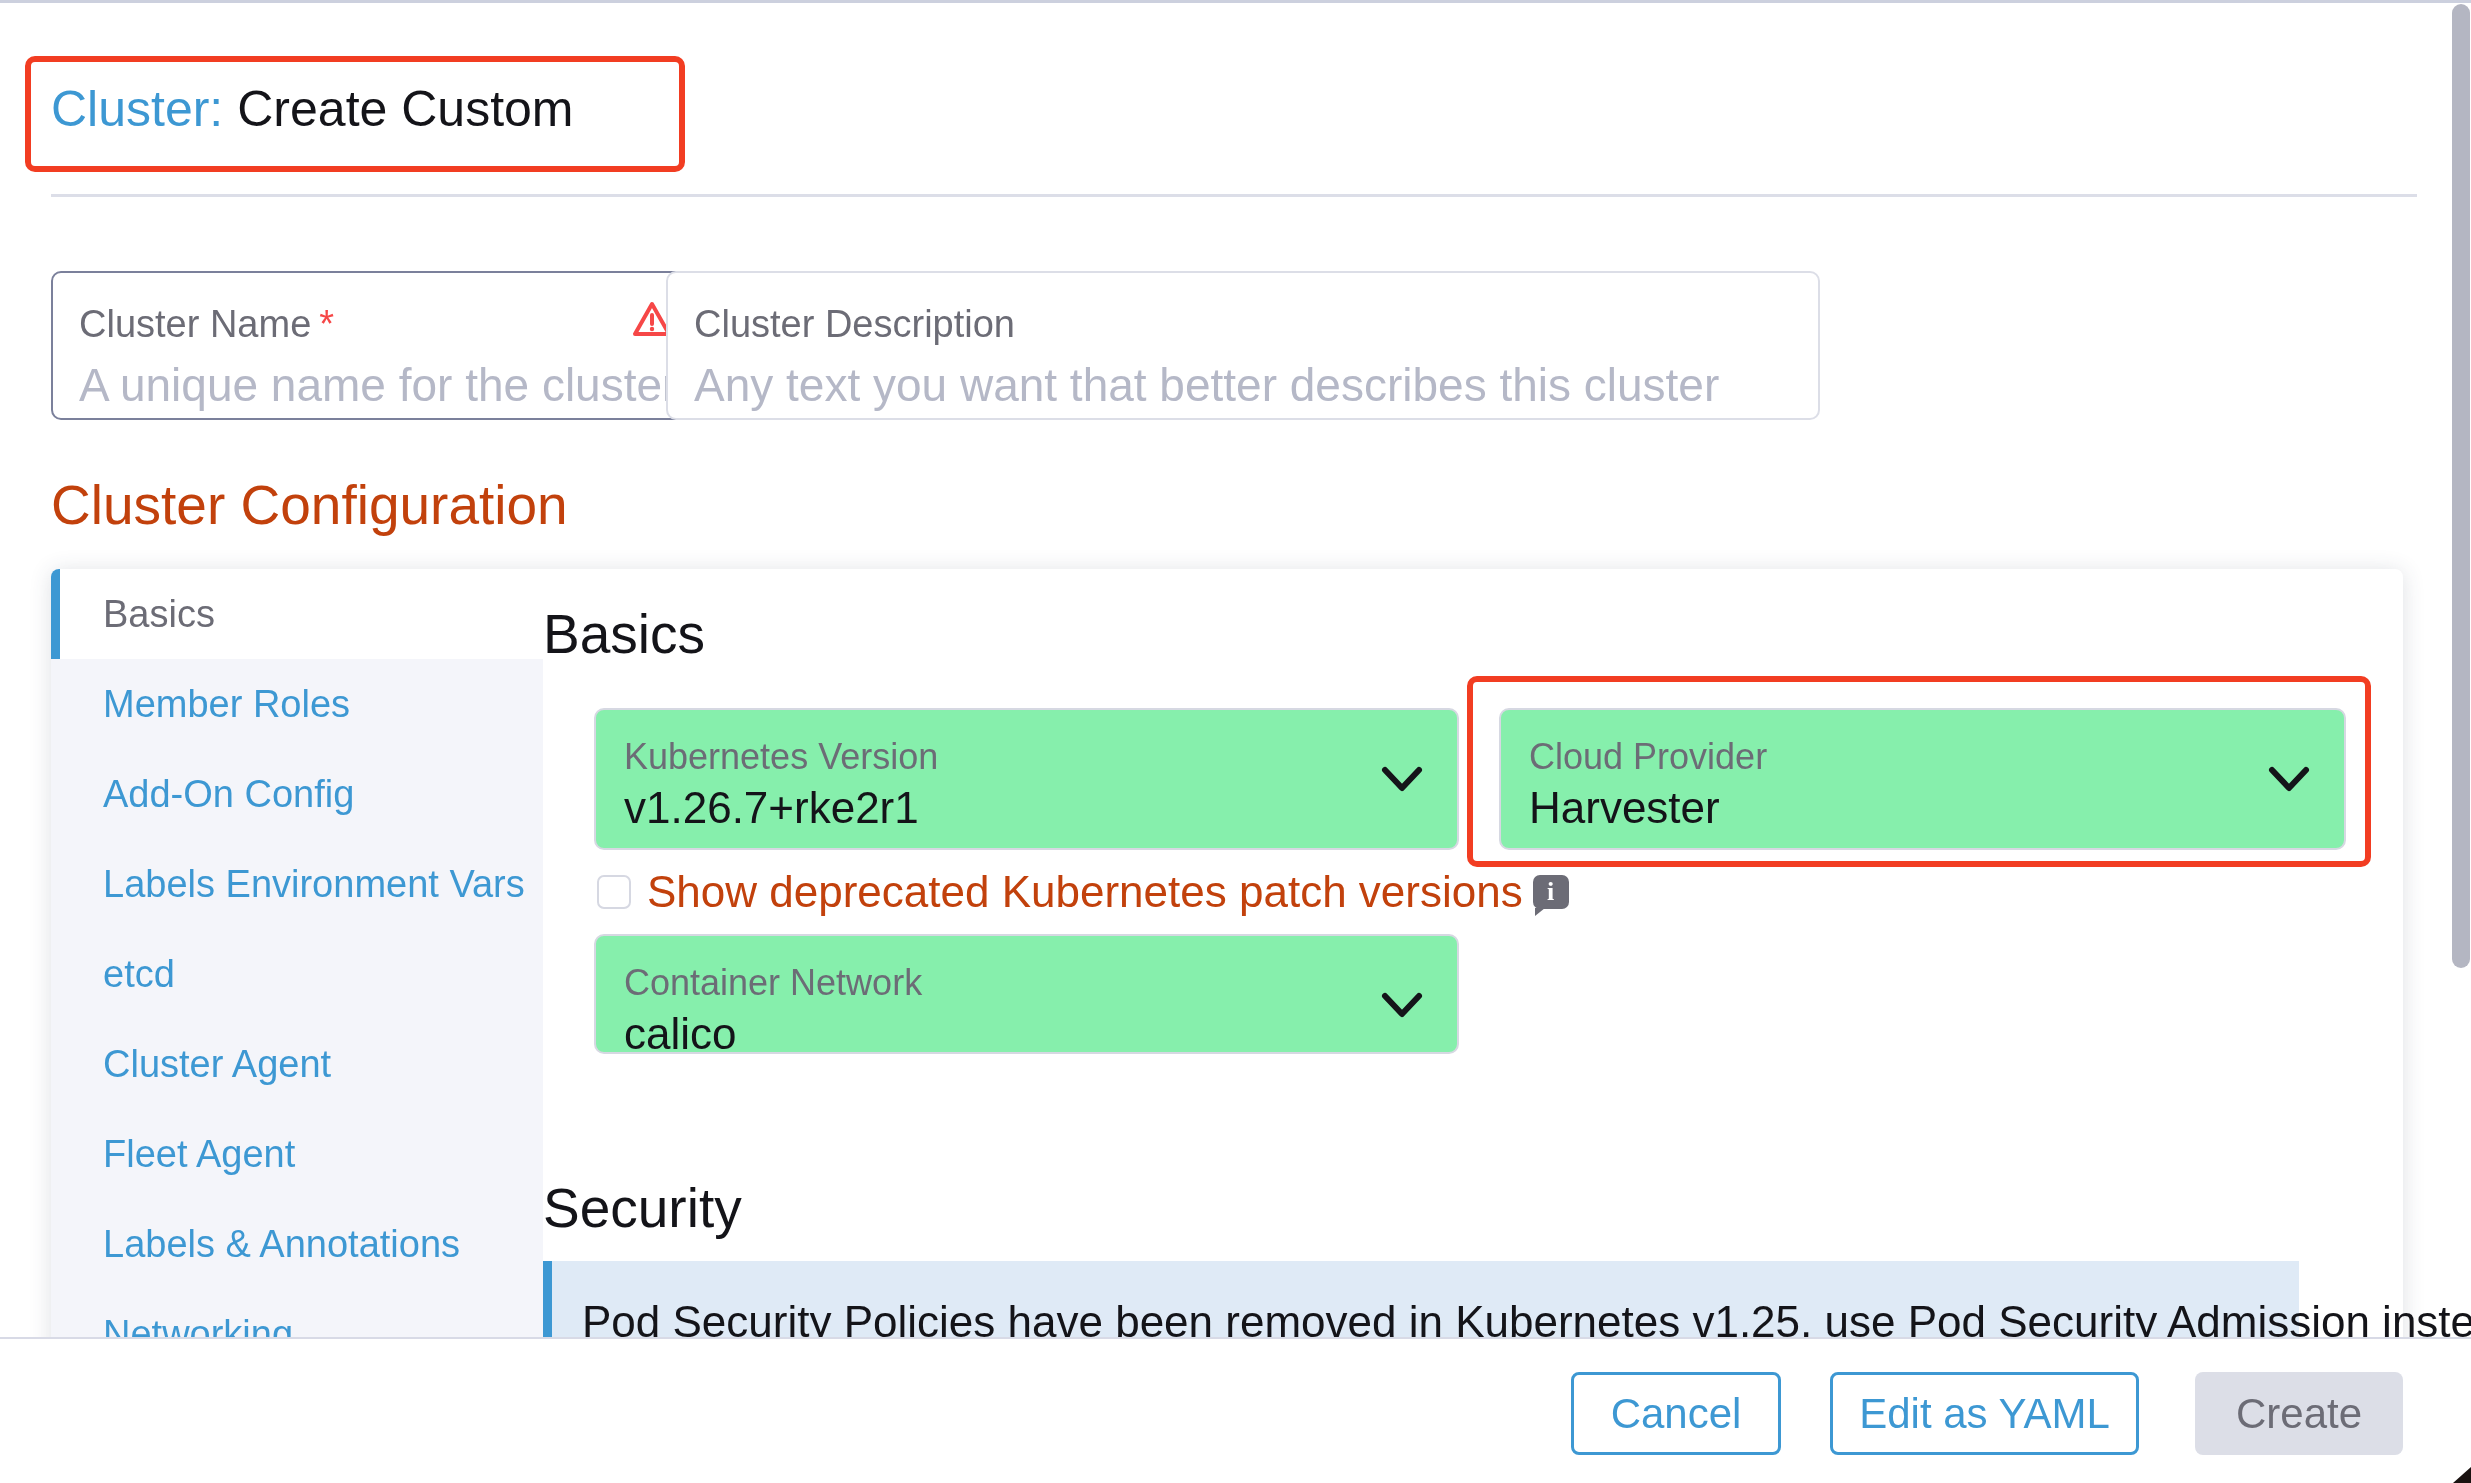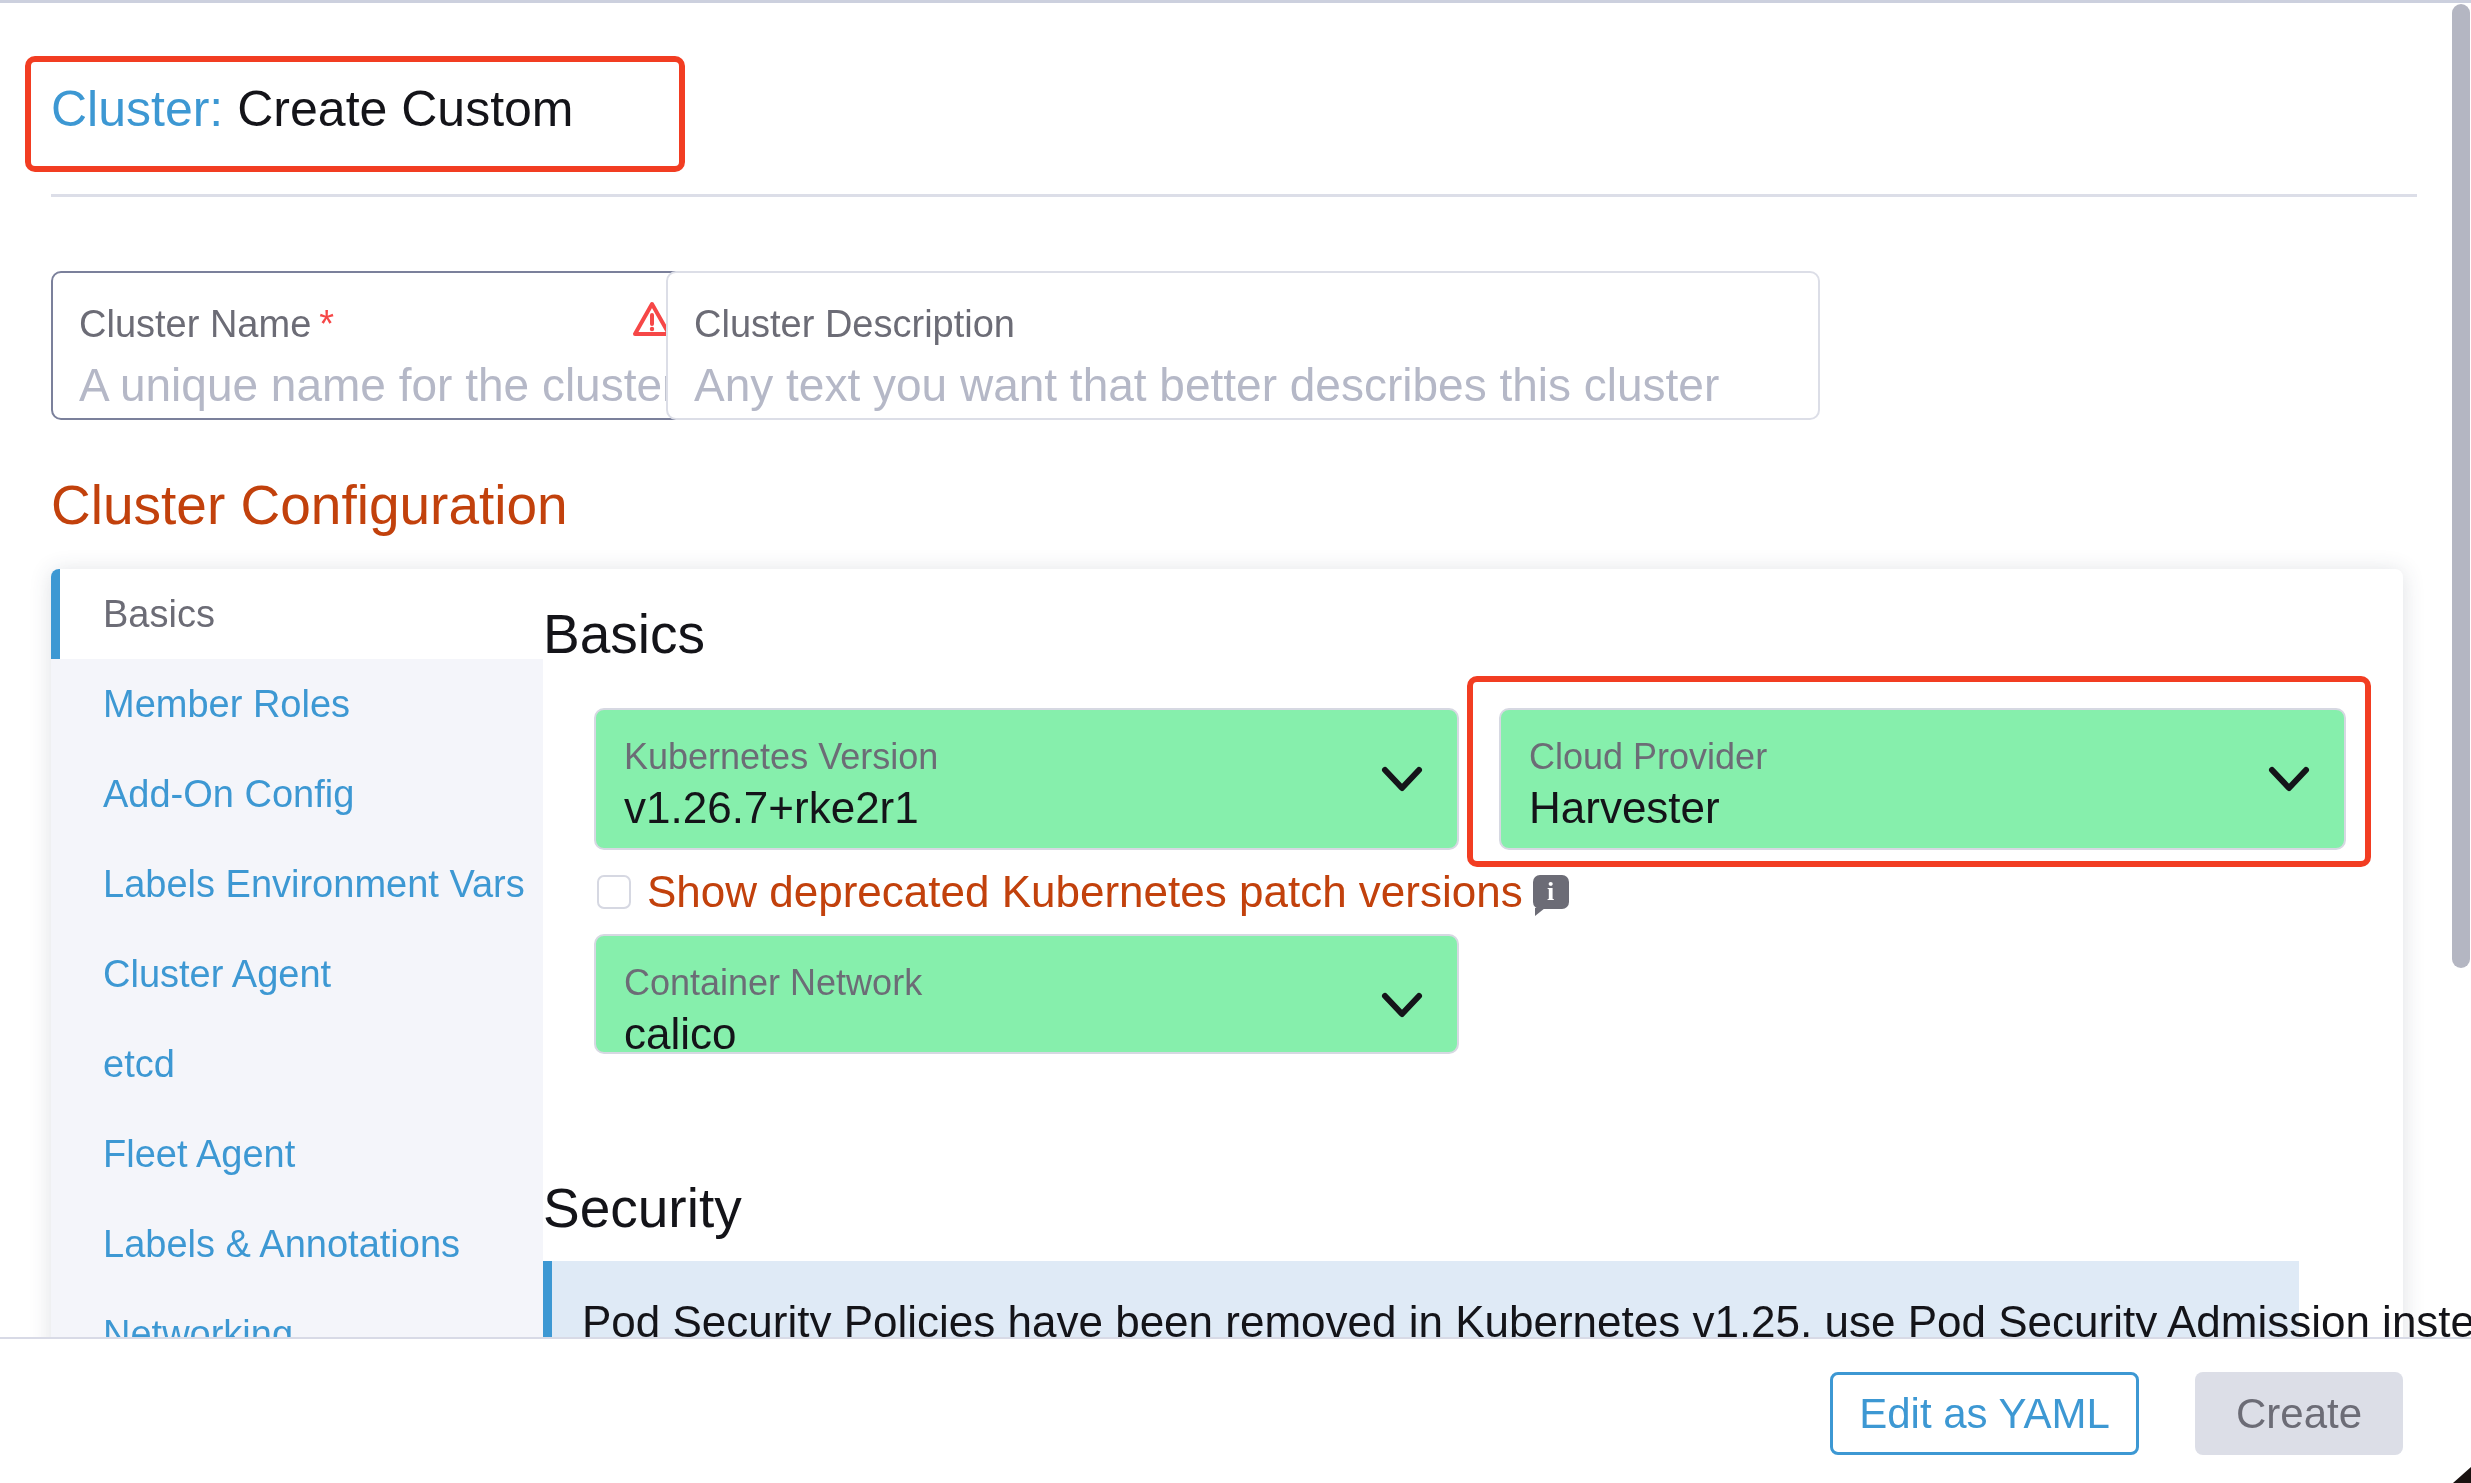--- a/index.html
+++ b/index.html
@@ -119,24 +119,24 @@
       <div class="tab">
           <span>Member Roles</span>
         </div>
       <div class="tab">
           <span>Add-On Config</span>
         </div>
       <div class="tab">
           <span>Labels Environment Vars</span>
         </div>
       <div class="tab">
-          <span>Cluster Agent</span>
+          <span>etcd</span>
         </div>
       <div class="tab">
-          <span>etcd</span>
+          <span>Cluster Agent</span>
         </div>
       <div class="tab">
           <span>Fleet Agent</span>
         </div>
       <div class="tab">
           <span>Labels &amp; Annotations</span>
         </div>
       <div class="tab">
           <span>Networking</span>
         </div>
@@ -176,20 +176,21 @@
       </svg>
   </div>
 
   <div class="content-h h-security">Security</div>
 
   <div class="banner">
     <div class="banner-text">Pod Security Policies have been removed in Kubernetes v1.25, use Pod Security Admission instead.</div>
   </div>
 
   <div class="footer">
+    <div class="btn btn-outline btn-cancel">Cancel</div>
     <div class="btn btn-outline btn-yaml">Edit as YAML</div>
     <div class="btn btn-create">Create</div>
   </div>
 
   <div class="scroll-thumb"></div>
 
   <svg class="cursor" viewBox="0 0 18 16">
     <path d="M18 0 L18 16 L0 16 Z" fill="#1a1210"></path>
   </svg>
 </div>

